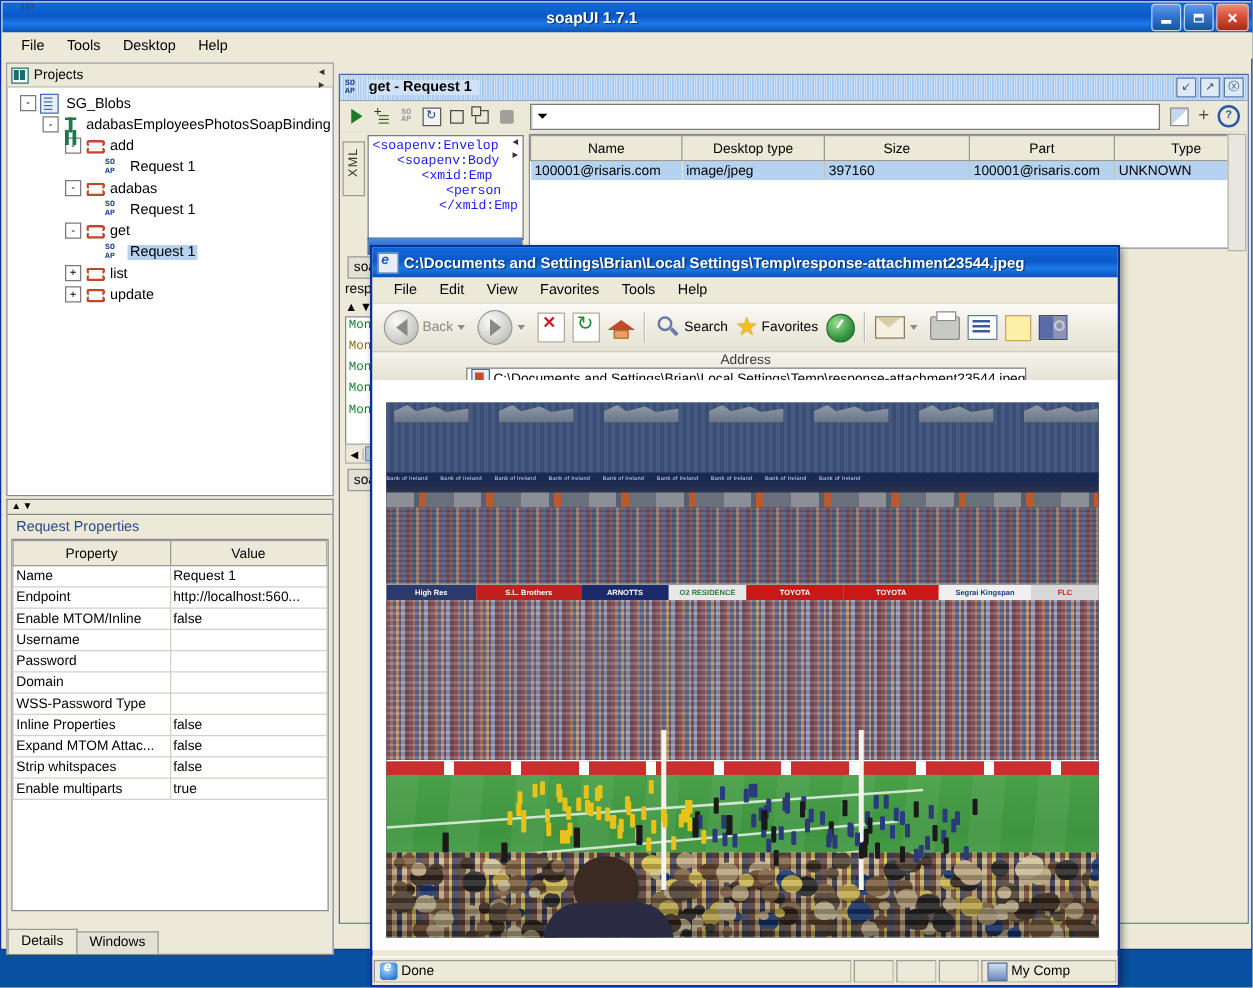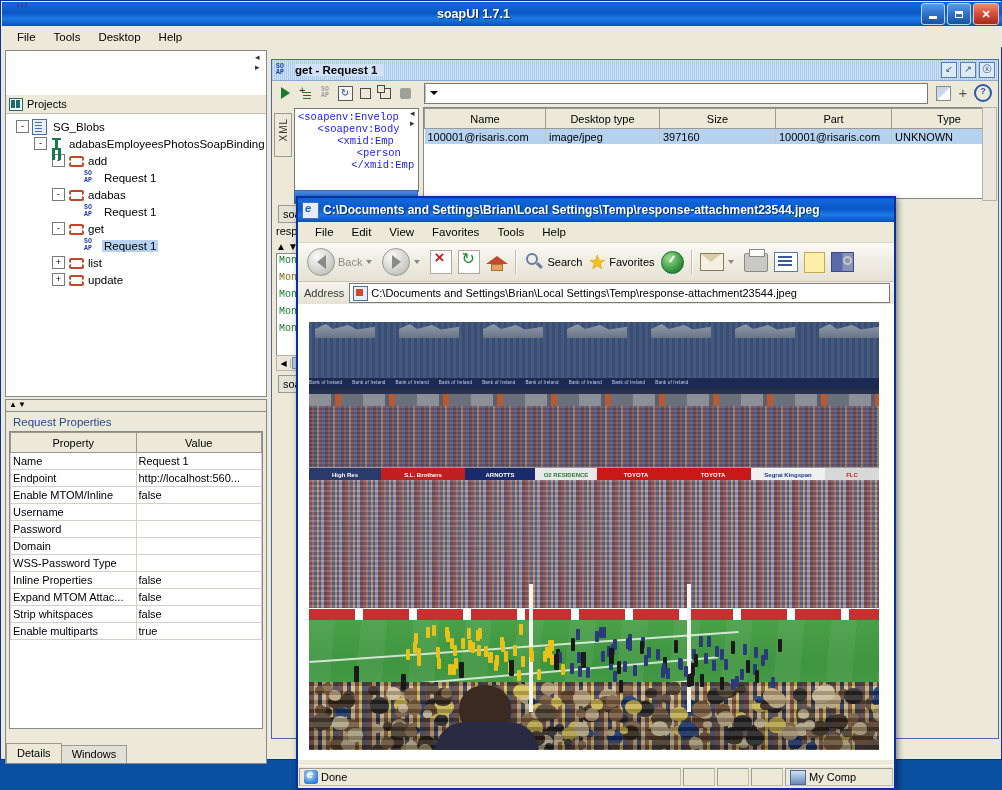--- a/index.html
+++ b/index.html
@@ -39,21 +39,21 @@
   
   #soapui-menubar{position:absolute;left:1px;top:25px;width:1000px;height:21px;
     background:#ece9d8;display:flex;align-items:center;padding-left:6px;}
   .menu-item{padding:2px 9px;font-size:11.5px;}
 
   
   #left-col{position:absolute;left:4px;top:49px;width:262px;height:690px;}
   #nav-panel{position:absolute;left:0;top:0;width:262px;height:347px;
      background:#fff;border:1px solid #868a8e;box-sizing:border-box;}
   #nav-header{height:18px;background:#ece9d8;display:flex;align-items:center;
-     border-bottom:1px solid #c3c0b5;padding-left:3px;margin-top:44px;}
+     border-bottom:1px solid #c3c0b5;padding-left:3px;}
   .proj-ico{width:14px;height:13px;border:1.5px solid #1c6e6e;box-sizing:border-box;
      background:#fff;margin-right:4px;position:relative;}
   .proj-ico:after{content:"";position:absolute;left:1px;top:1px;width:4px;height:8px;
      background:#1c6e6e;box-shadow:5px 0 0 #1c6e6e;}
   #tree{padding:4px 0 0 4px;position:relative;height:322px;overflow:hidden;}
   .trow{display:flex;align-items:center;height:17px;white-space:nowrap;}
   .tgl{width:11px;height:11px;border:1px solid #7a7a7a;background:#fff;
      font-size:9px;line-height:9px;text-align:center;color:#000;
      display:inline-flex;align-items:center;justify-content:center;margin-right:3px;flex:none;}
   .tdash{width:11px;margin-right:3px;flex:none;}
@@ -245,21 +245,21 @@
   .edit-ico{width:22px;height:18px;background:#fff;border:1px solid #5a7ab0;position:relative;}
   .edit-ico:after{content:"";position:absolute;left:3px;top:3px;width:14px;height:1.5px;background:#3a5a9a;
      box-shadow:0 4px 0 #3a5a9a,0 8px 0 #3a5a9a;}
   .note-ico{width:19px;height:19px;background:#fdf0a8;border:1px solid #c8a850;}
   .book-ico{width:21px;height:18px;background:linear-gradient(90deg,#5a6aa8 48%,#8a92b8 52%);
      border:1px solid #3a4a88;position:relative;}
   .book-ico:after{content:"";position:absolute;left:11px;top:3px;width:9px;height:9px;
      border:2px solid #c8c8cc;border-radius:50%;box-sizing:border-box;}
   .tsep{width:1px;height:24px;background:#c0bcae;margin:0 4px;border-right:1px solid #fff;}
   #ie-addressbar{height:22px;display:flex;align-items:center;
-     background:linear-gradient(180deg,#f6f4ec,#e6e2d5);border-bottom:1px solid #9a9a96;padding-left:6px;}
+     background:linear-gradient(180deg,#f6f4ec,#e6e2d5);border-bottom:1px solid #9a9a96;padding-left:6px;flex-direction:column;}
   #addr-label{font-size:11px;color:#3a3a36;margin-right:5px;}
   #addr-field{flex:1;height:18px;background:#fff;border:1px solid #7a7a76;
      display:flex;align-items:center;margin-right:4px;}
   .addr-ico{width:13px;height:13px;margin:0 3px;background:#e8eef8;border:1px solid #4a6fa5;position:relative;flex:none;}
   .addr-ico:after{content:"";position:absolute;left:2px;top:2px;width:7px;height:7px;background:#d04a2a;}
   #addr-text{font-size:11px;white-space:nowrap;overflow:hidden;}
   #ie-content{position:absolute;left:0;top:106px;width:596px;height:456px;
      background:#fff;overflow:hidden;}
   #ie-statusbar{position:absolute;left:0;bottom:0;width:596px;height:22px;
      background:#ece9d8;border-top:1px solid #fff;display:flex;align-items:center;}

